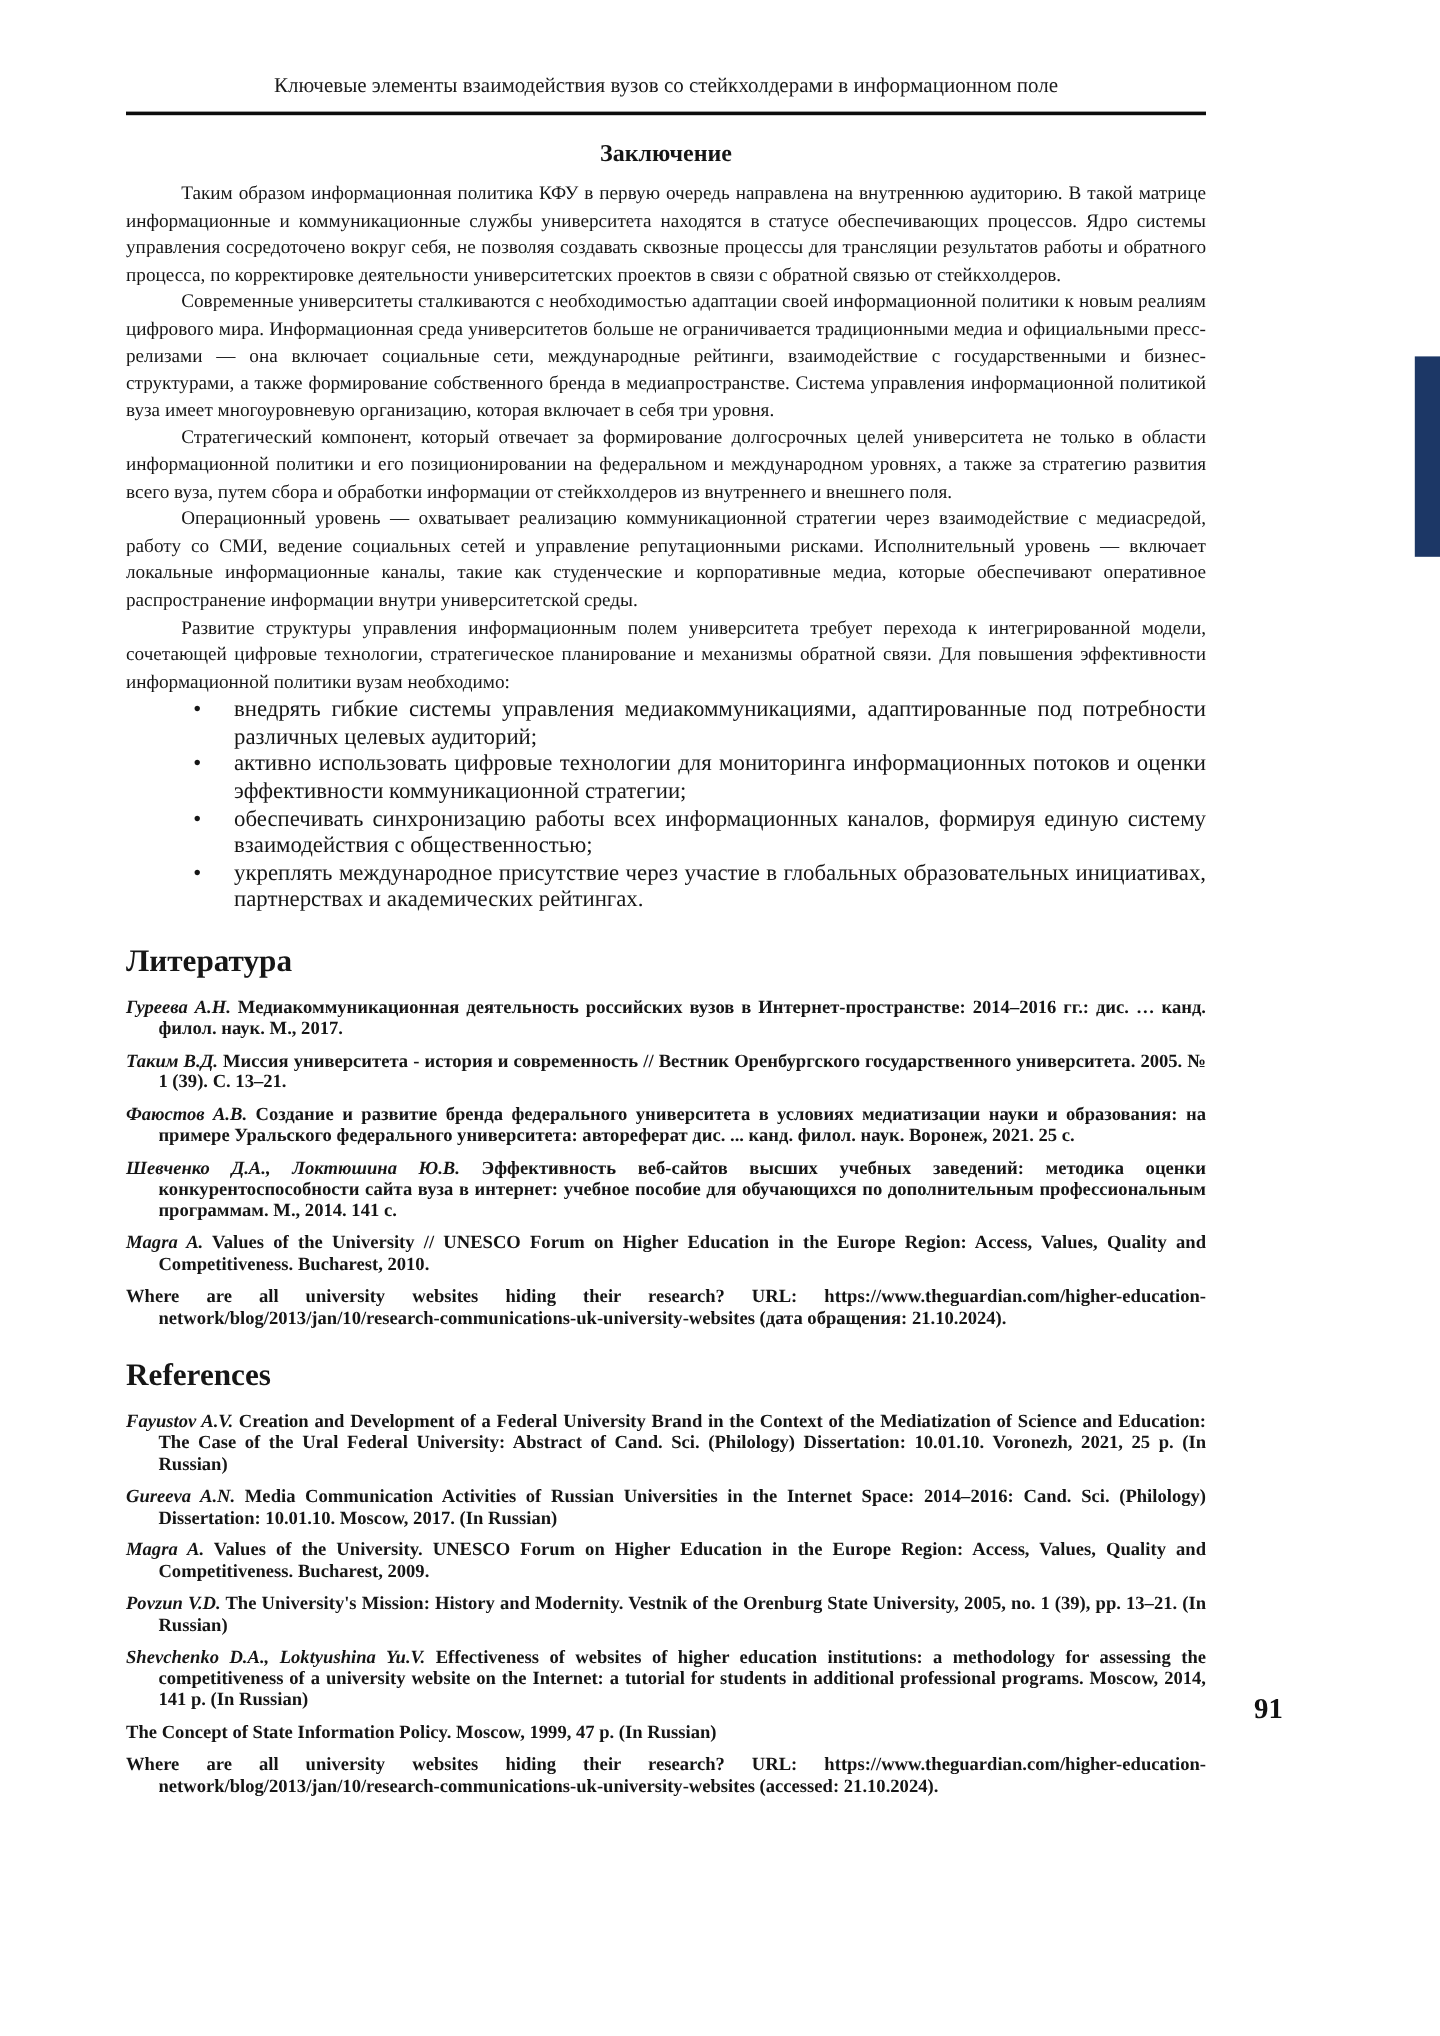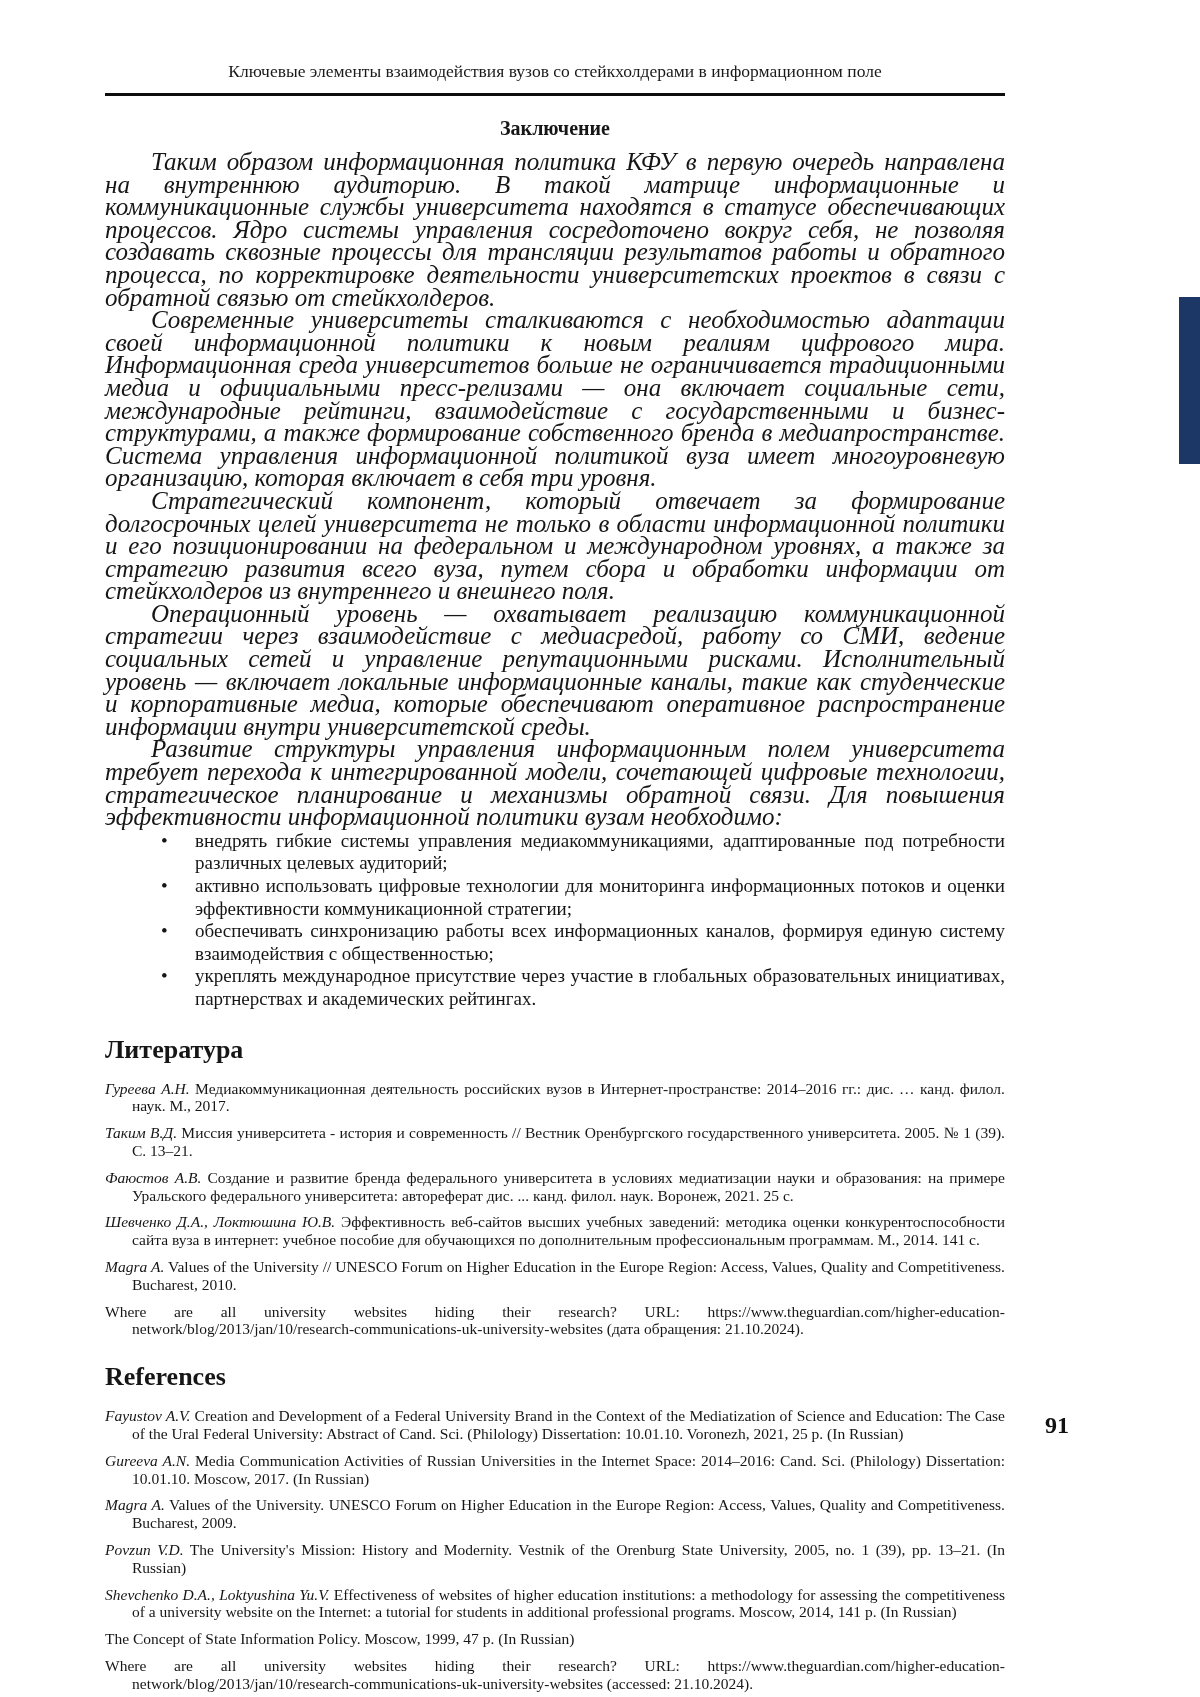--- a/index.html
+++ b/index.html
@@ -31,25 +31,24 @@
     margin-top:11px;
   }
   .section-title {
     text-align:center;
     font-size:20px;
     font-weight:bold;
     margin-top:21px;
     margin-bottom:11px;
   }
   .body-para {
-    font-size:25px;
+    font-size:16px;
     line-height:22.6px;
     text-align:justify;
     text-indent:46px;
-    font-style:italic;
   }
   .bullets {
     list-style:none;
     padding-left:90px;
     margin-top:1px;
   }
   .bullet-item {
     position:relative;
     font-size:19px;
     line-height:22.6px;
@@ -66,20 +65,21 @@
     margin-top:24px;
     margin-bottom:15px;
   }
   .ref-list .ref-item {
     font-size:15.5px;
     line-height:17.8px;
     text-align:justify;
     padding-left:27px;
     text-indent:-27px;
     margin-bottom:9px;
+    font-weight:bold;
   }
   .ref-item .authors { font-style:italic; }
   .side-tab {
     position:absolute;
     right:0; top:297px;
     width:21px; height:167px;
   }
   .page-number {
     position:absolute;
     top:1412px;

